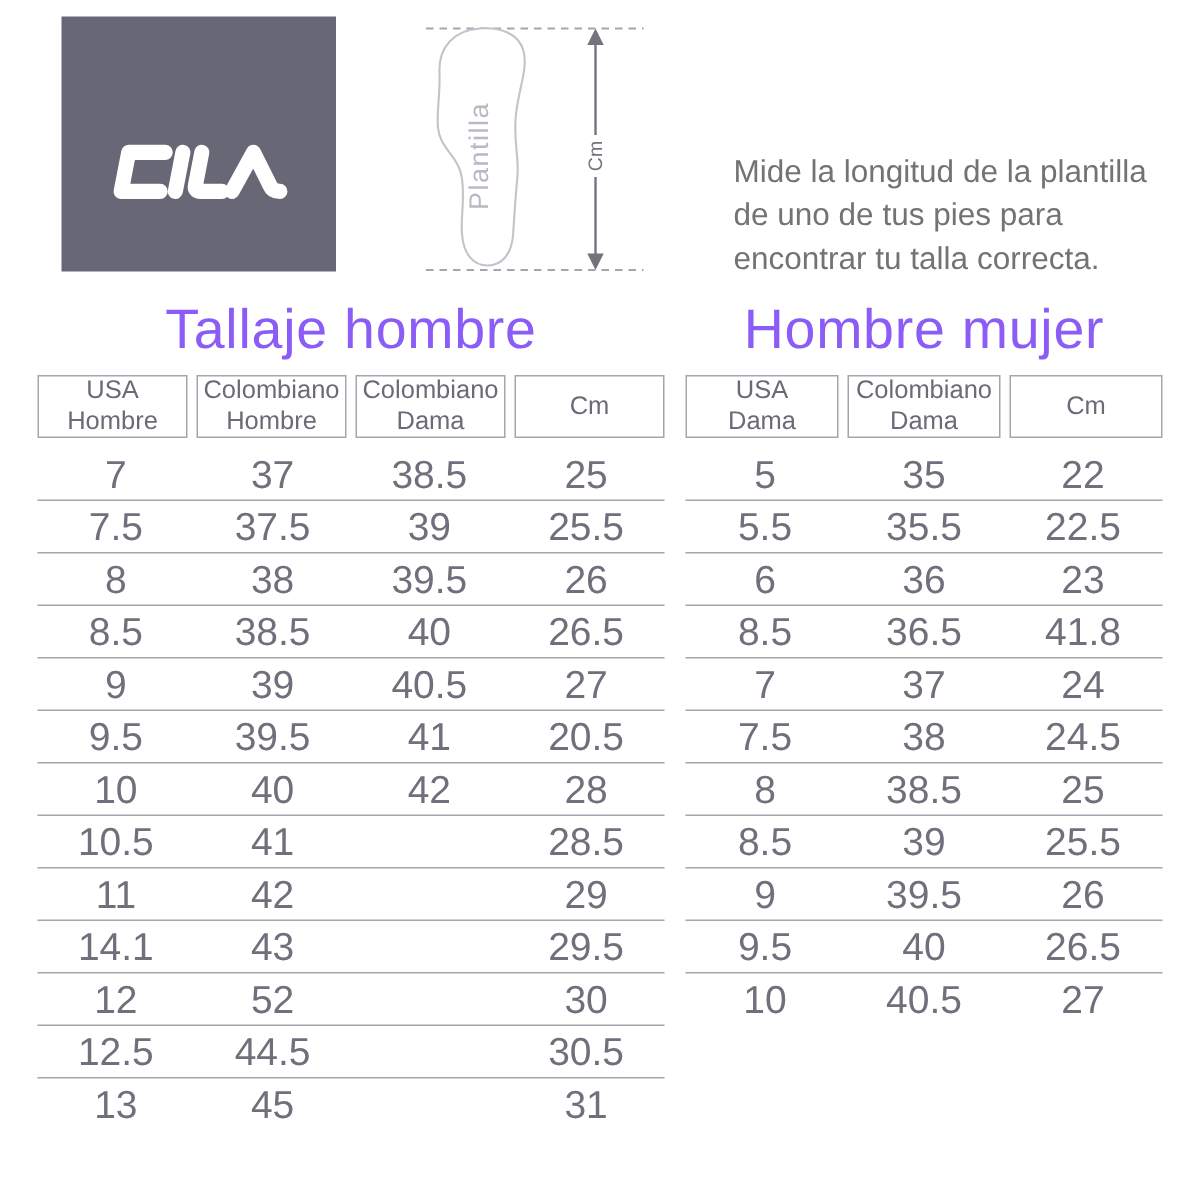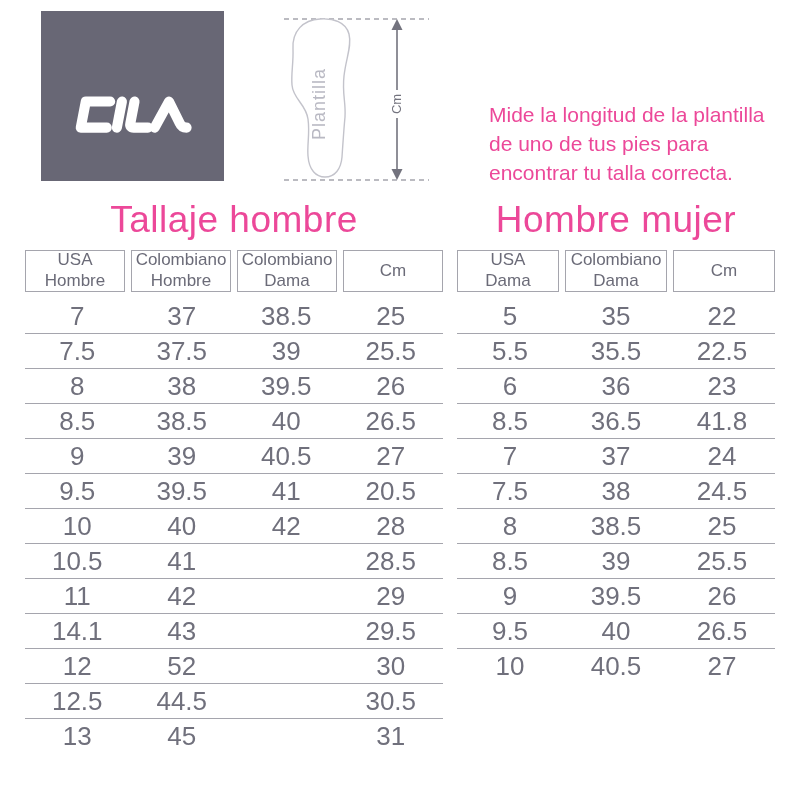--- a/index.html
+++ b/index.html
@@ -8,29 +8,29 @@
     font-family:"Liberation Sans",sans-serif;color:#6e6e7a;
   }
   
   .logo-box{position:absolute;left:41px;top:11px;width:183px;height:170px;background:#686775;}
   .logo-box svg{position:absolute;left:28px;top:82px;width:126px;height:44px;}
   
   .diagram{position:absolute;left:278px;top:6px;width:160px;height:188px;}
   
   .instruction{
     position:absolute;left:489px;top:101px;width:310px;
-    font-size:21px;line-height:1.38;color:#ec4899;white-space:pre-line;
+    font-size:21px;line-height:1.38;color:#737373;white-space:pre-line;
   }
   
   .section{position:absolute;top:201px;}
   .section.men{left:25px;width:418px;}
   .section.women{left:457px;width:318px;}
   .section h2{
     margin:0 0 11px 0;font-weight:400;font-size:37px;line-height:38px;
-    text-align:center;color:#ec4899;letter-spacing:0.5px;
+    text-align:center;color:#8b5cf6;letter-spacing:0.5px;
   }
   .thead{display:grid;gap:6px;margin-bottom:7px;}
   .cols-4{grid-template-columns:repeat(4,1fr);}
   .cols-3{grid-template-columns:repeat(3,1fr);}
   .hcell{
     border:1px solid #a5a5ad;height:40px;display:flex;align-items:center;justify-content:center;
     text-align:center;font-size:17px;line-height:1.22;white-space:pre-line;color:#6b6b78;
   }
   .tbody{display:block;}
   .trow{display:grid;height:34px;align-items:center;border-bottom:1px solid #a5a5ad;}

